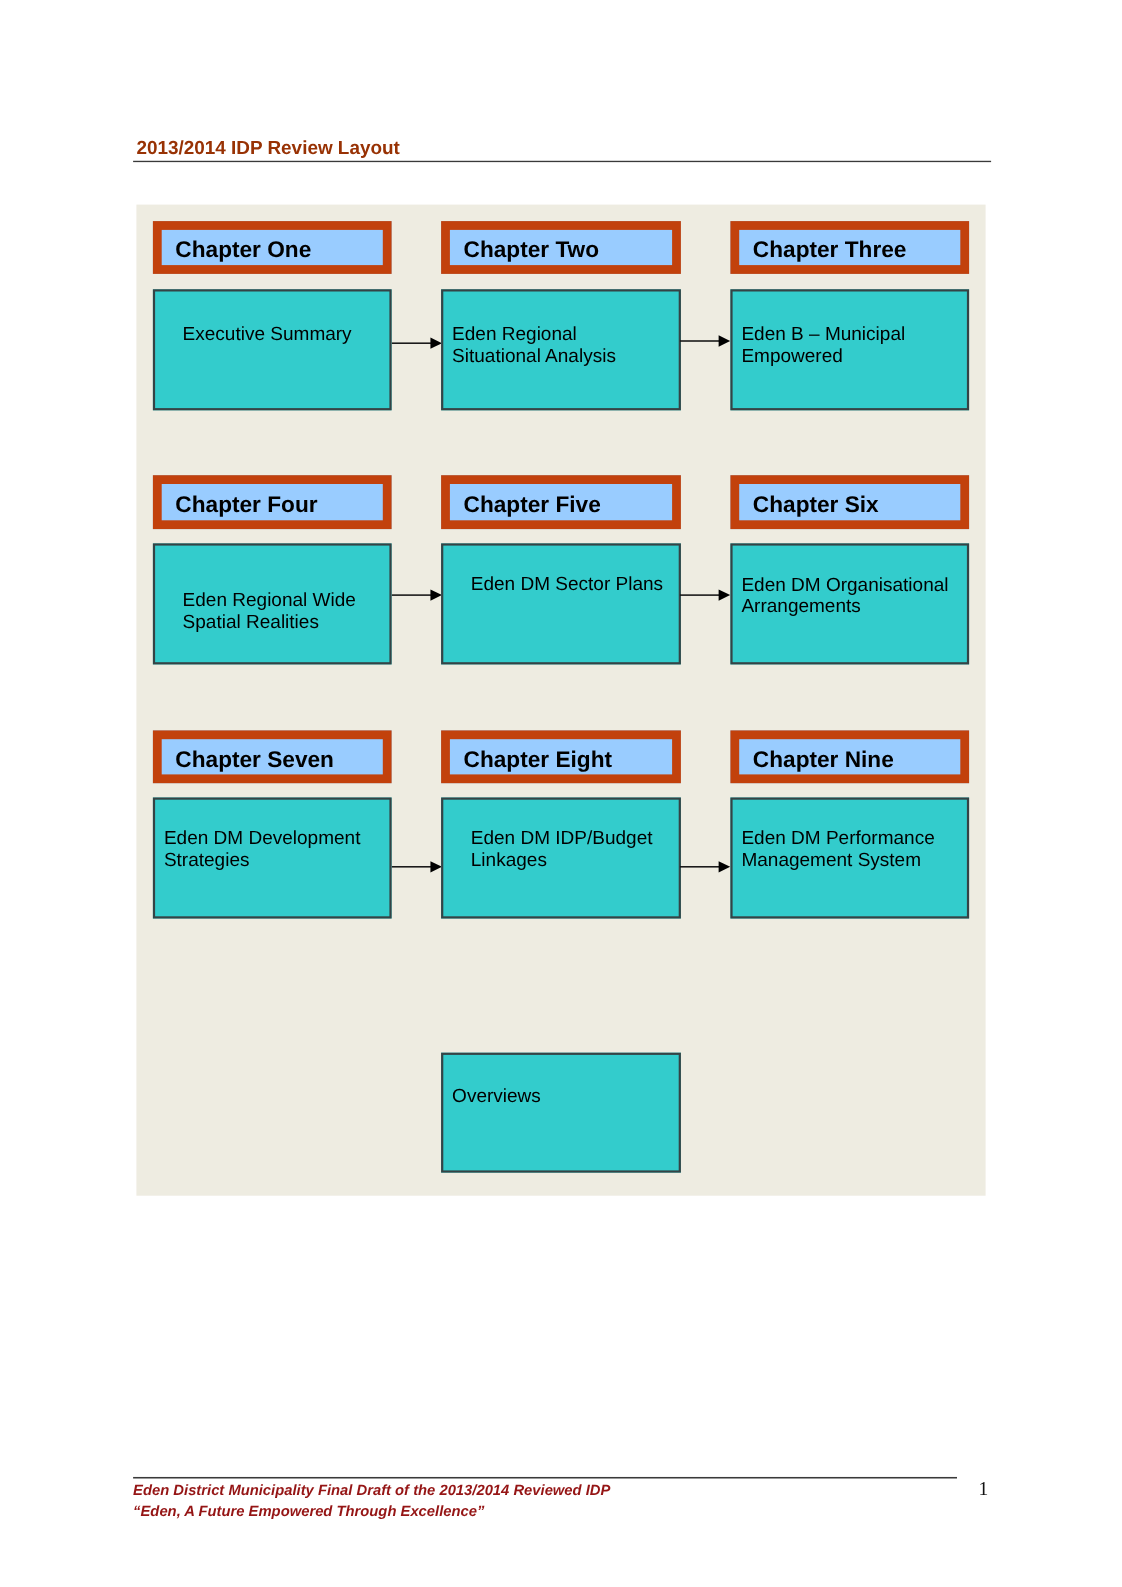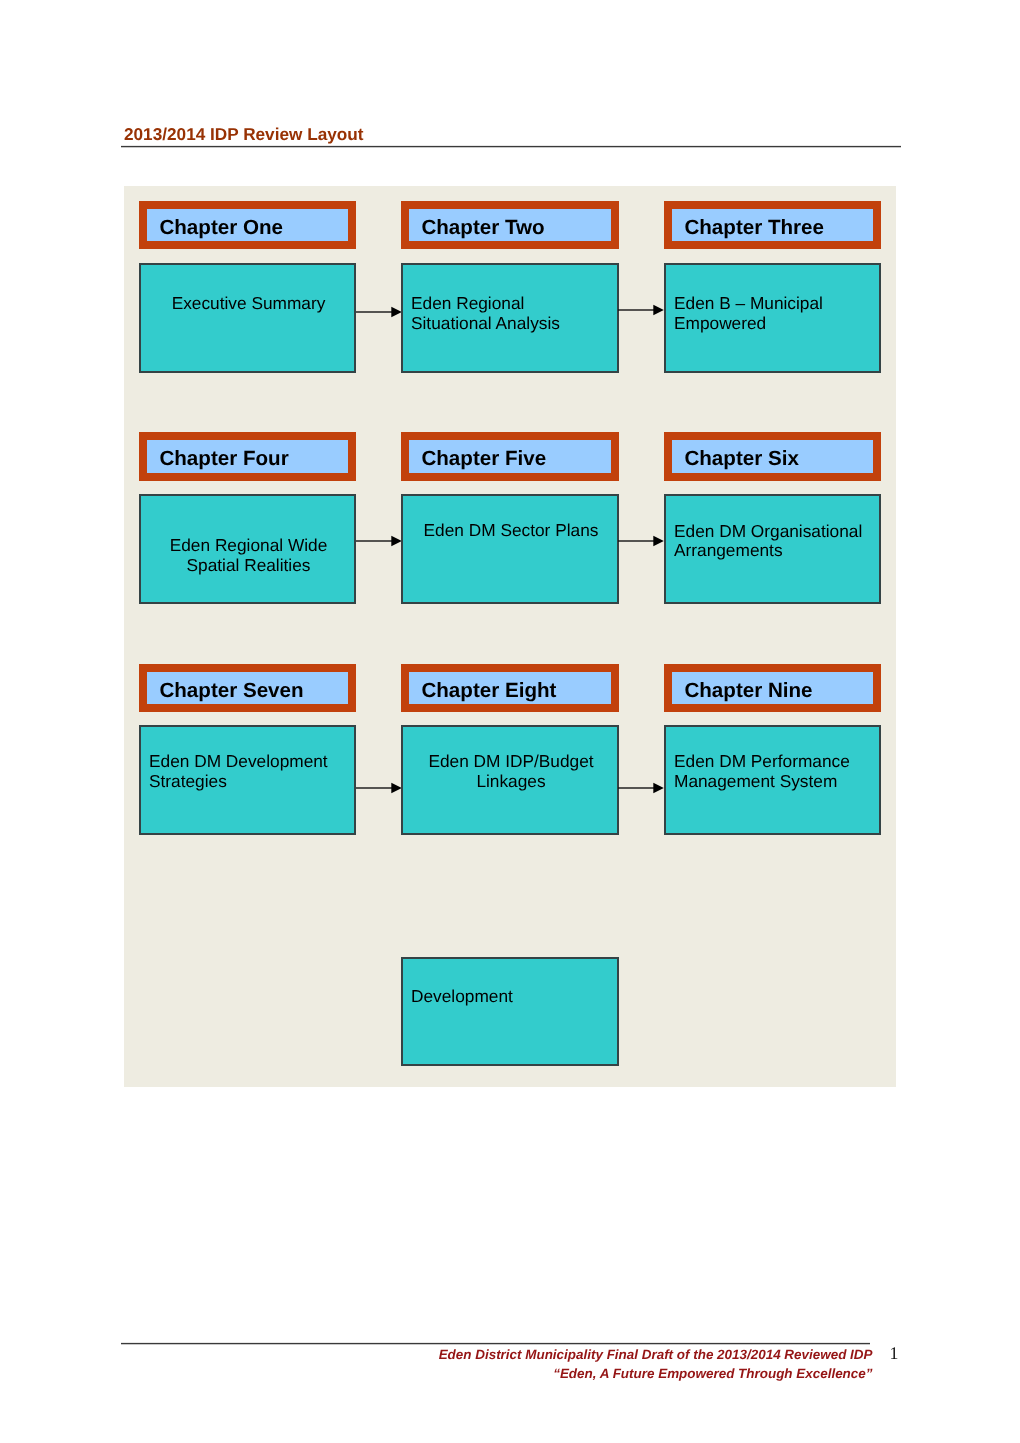--- a/index.html
+++ b/index.html
@@ -21,21 +21,21 @@
            background:#EEECE1;filter:blur(0px);}
 
   
   .node{position:absolute;box-sizing:border-box;}
   .hdr-box{background:#99CCFF;border:8px solid #c2410c;
            font-size:20.6px;font-weight:bold;color:#000000;}
   .hdr-box > span{position:absolute;left:12.4px;top:6.7px;white-space:nowrap;}
   .body-box{background:#33CCCC;border:2px solid #354345;
             font-size:17.3px;color:#000000;}
   .body-box > span{position:absolute;left:0;right:0;line-height:19.9px;}
-  .body-box.al-left  > span{text-align:center;padding-left:10px;padding-right:8px;}
+  .body-box.al-left  > span{text-align:left;padding-left:25px;padding-right:8px;}
   .body-box.al-center> span{padding:0 8px;}
 
   
   .c0{left:15px;width:217px;}
   .c1{left:277px;width:218px;}
   .c2{left:540px;width:217px;}
   
   .h0{top:15px;height:48px;}
   .h1{top:246px;height:49px;}
   .h2{top:478px;height:48px;}
@@ -54,21 +54,21 @@
   
   .arrow{position:absolute;width:45.8px;height:14px;}
   .a00{left:231.8px;top:119.4px;} .a01{left:494.1px;top:116.7px;}
   .a10{left:231.8px;top:348.0px;} .a11{left:494.1px;top:348.0px;}
   .a20{left:231.8px;top:594.9px;} .a21{left:494.1px;top:595.0px;}
 
   
   #footer-rule{position:absolute;left:121px;top:1342px;width:748.5px;height:3px;
                background:linear-gradient(to bottom,#ffffff 0,#cfcfcf 33.3%,#3a3a3a 33.4%,
                                           #3a3a3a 66.6%,#8f8f8f 66.7%,#ffffff 100%);}
-  #footer-text{position:absolute;left:121px;top:1345.2px;width:751.5px;text-align:right;
+  #footer-text{position:absolute;left:121px;top:1345.2px;width:751.5px;text-align:left;
                color:#951515;font-weight:bold;font-style:italic;font-size:13.45px;line-height:19.1px;}
   #page-number{position:absolute;left:889.6px;top:1344.9px;font-family:"Liberation Serif",serif;
                font-size:17.8px;line-height:17.8px;color:#111111;}
 </style>
 </head>
 <body>
 
 <div class="page">
 
   <div id="header-title">2013/2014 IDP Review Layout</div>
@@ -163,21 +163,21 @@
         </svg></div>
 
     <div class="node hdr-box c2 h2">
         <span>Chapter Nine</span>
       </div>
     <div class="node body-box c2 b2 al-center ty9">
         <span><span>Eden DM Performance</span><br><span>Management System</span></span>
       </div>
 
     <div class="node body-box c1 b3 al-center ty10">
-        <span><span>Development</span></span>
+        <span><span>Overviews</span></span>
       </div>
   </div>
 
   <div id="footer-rule"></div>
   <div id="footer-text">
     <div>Eden District Municipality Final Draft of the 2013/2014 Reviewed IDP</div>
     <div>“Eden, A Future Empowered Through Excellence”</div>
   </div>
   <div id="page-number">1</div>
 </div>

